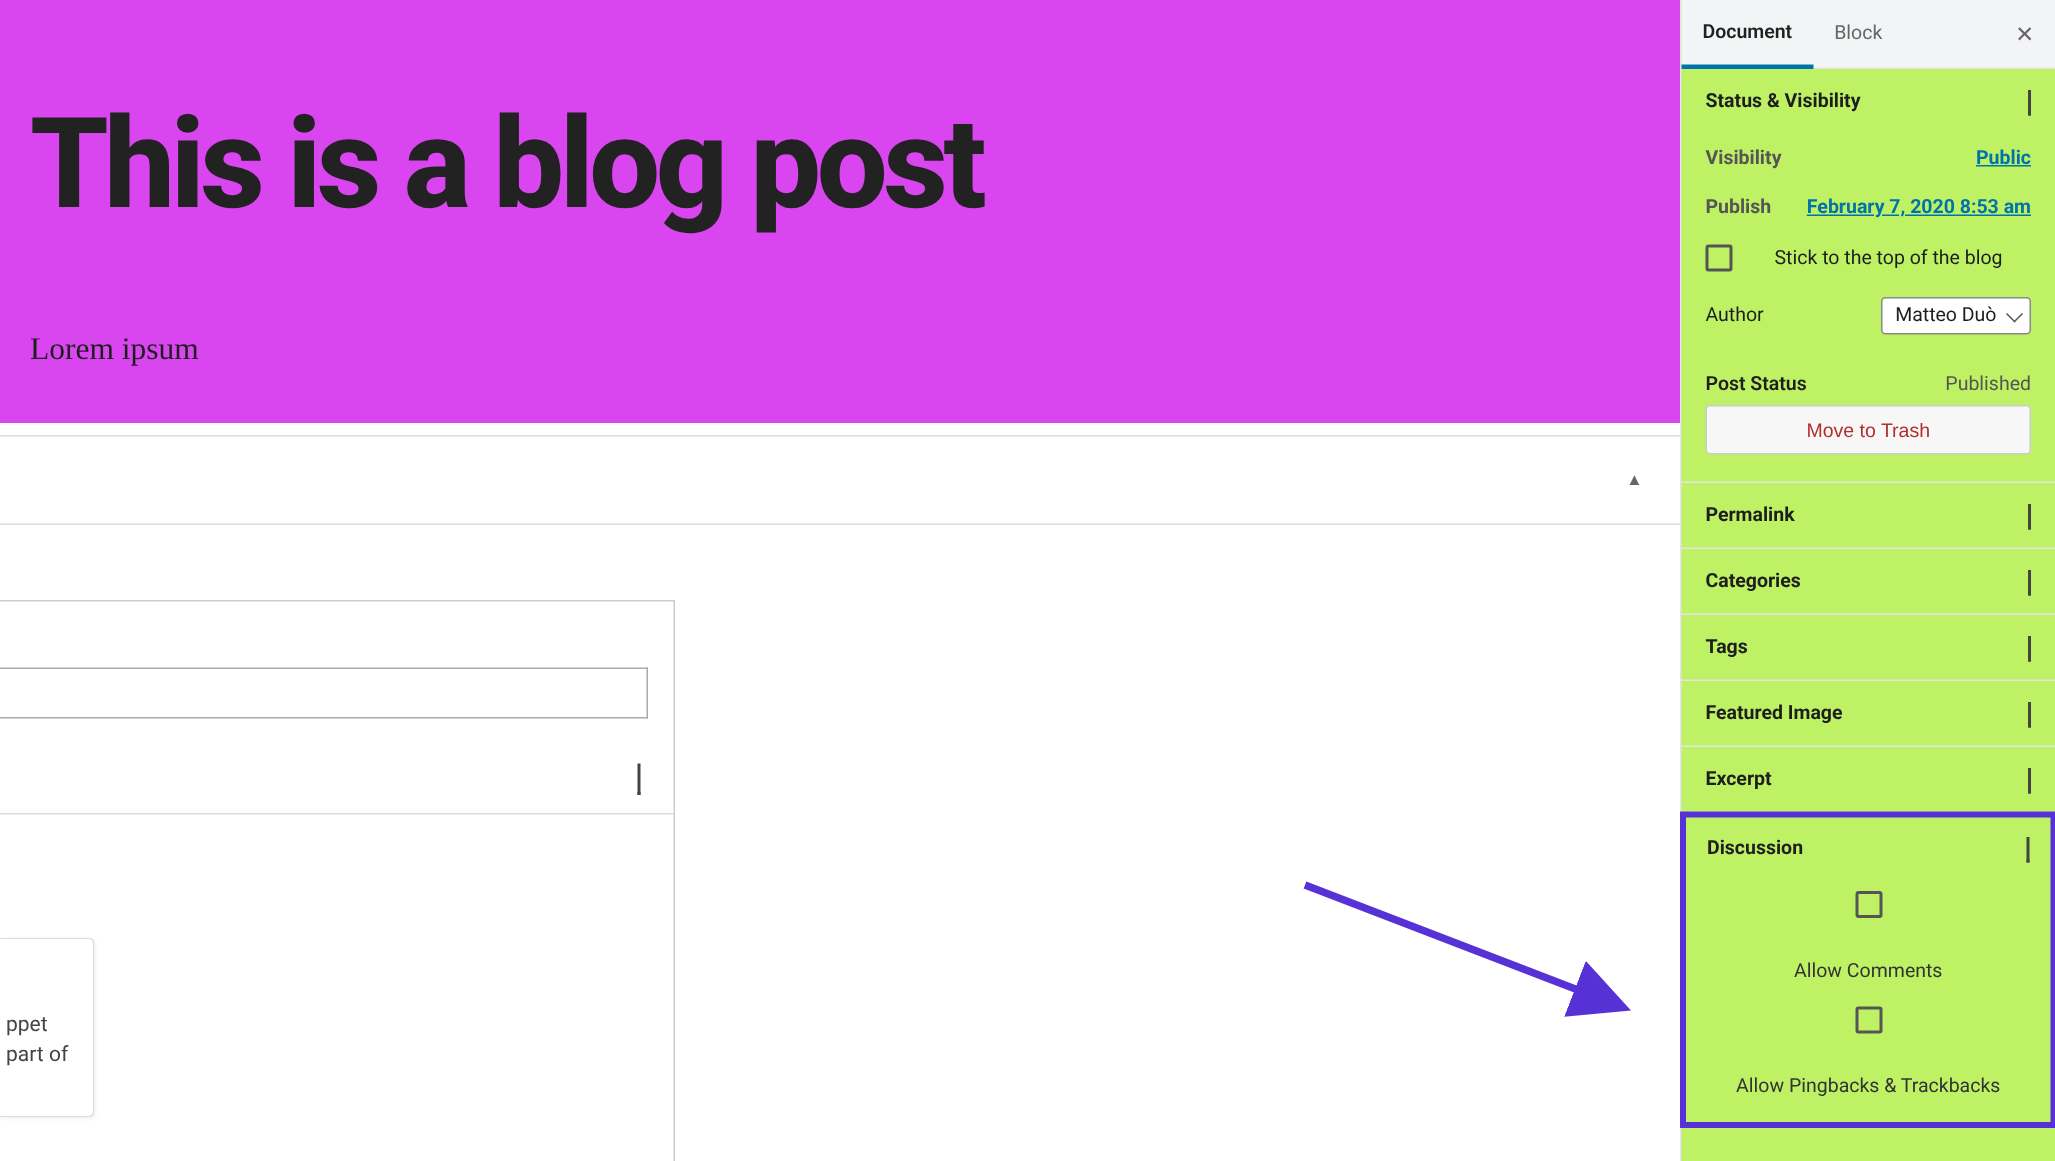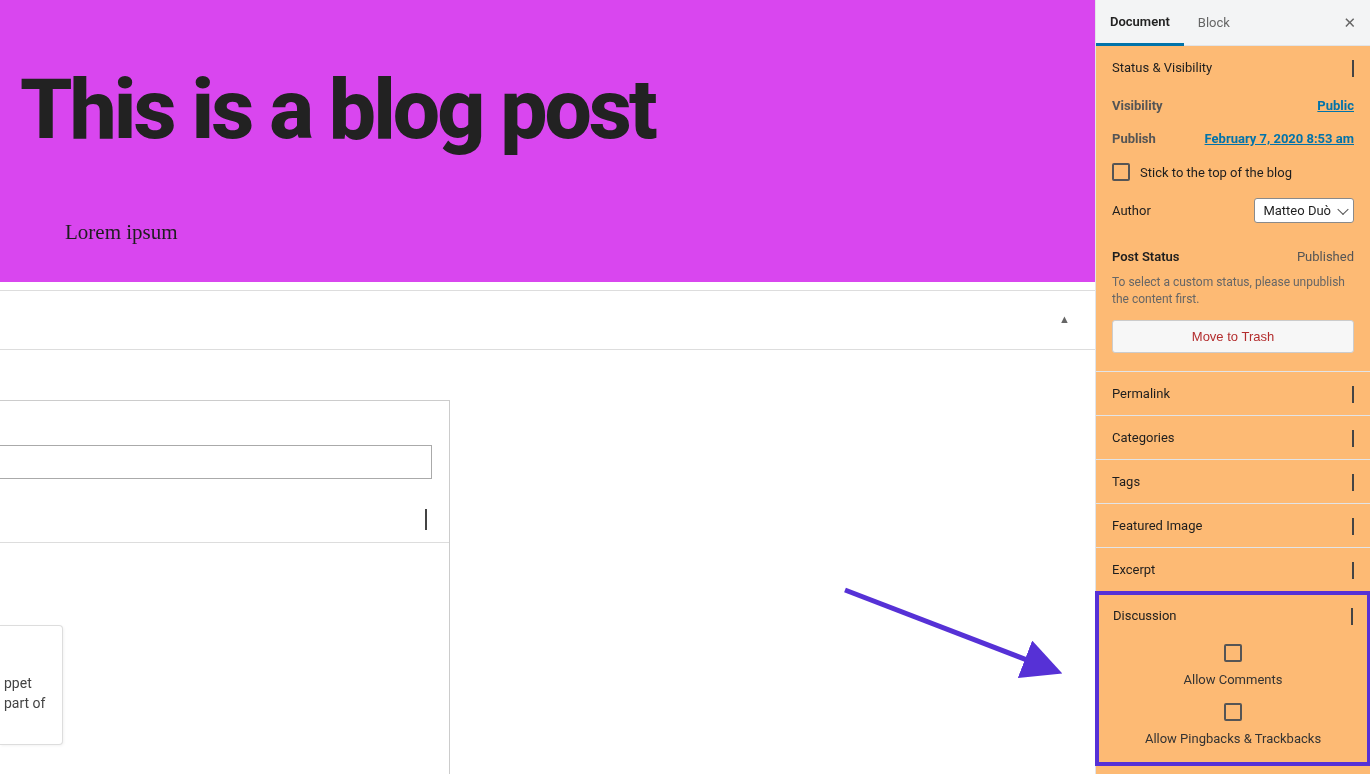--- a/index.html
+++ b/index.html
@@ -1,45 +1,45 @@
 <!DOCTYPE html>
 <html><head>
 <meta charset="utf-8">
 <style>
   * { box-sizing: border-box; margin: 0; padding: 0; }
   html, body { width: 1370px; height: 774px; font-family: -apple-system, BlinkMacSystemFont, "Segoe UI", Roboto, sans-serif; color: #1e1e1e; }
   .app { display: flex; width: 100%; height: 100%; }
   .main { flex: 1; display: flex; flex-direction: column; overflow: hidden; background: #fff; }
   .hero { background: #d946ef; padding: 70px 0 0 20px; height: 282px; }
   .hero h1 { font-size: 84px; font-weight: 800; letter-spacing: -3px; color: #222; line-height: 0.95; }
-  .hero .body-text { margin-top: 70px; margin-left: 45px; font-family: Georgia, "Times New Roman", serif; font-size: 21px; font-weight: 400; }
+  .hero .body-text { margin-top: 70px; font-family: Georgia, "Times New Roman", serif; font-size: 21px; font-weight: 400; }
   .below-hero { background: #fff; flex: 1; position: relative; padding-top: 8px;}
   .strip { width: 100%; height: 60px; border-top: 1px solid #ddd; border-bottom: 1px solid #ddd; position: relative; }
   .strip .tri { position: absolute; right: 25px; top: 22px; font-size: 11px; color: #666; cursor: pointer; }
   .half-panel { position: absolute; top: 118px; left: 0; width: 450px; border: 1px solid #ccc; border-left: none; height: 380px; background: #fff; }
   .half-panel .inner-box { margin: 44px 17px 12px 0; height: 34px; border: 1px solid #aaa; border-left:none; }
   .half-panel .inner-row { height: 52px; border-bottom: 1px solid #ddd; position: relative; }
   .half-panel .chev { position: absolute; right: 22px; top: 18px; }
   .snippet-box { position: absolute; left: 0; top: 343px; width: 63px; height: 120px; border: 1px solid #ddd; border-left: none; border-radius: 0 4px 4px 0; box-shadow: 1px 1px 3px rgba(0,0,0,0.05); background: #fff; padding: 48px 6px 6px 4px; font-size: 14px; line-height: 1.4; color: #444; overflow: hidden; }
   .arrow-layer { position: absolute; pointer-events: none; right: 0; top: 300px; width: 260px; height: 120px; }
   .arrow-layer svg { width: 100%; height: 100%; }
 
-  .sidebar { width: 275px; border-left: 1px solid #e2e4e7; display: flex; flex-direction: column; font-size: 13px; background: #fdba74;}
+  .sidebar { width: 250px; border-left: 1px solid #e2e4e7; display: flex; flex-direction: column; font-size: 13px; background: #bef264;}
   .tabs { display: flex; align-items: center; height: 46px; background: #f3f4f5; border-bottom: 1px solid #e2e4e7; }
   .tab { padding: 0 14px; height: 100%; display: flex; align-items: center; color: #666; cursor: pointer; }
   .tab.active { color: #222; font-weight: 600; border-bottom: 3px solid #0073aa; margin-bottom:-1px;}
   .tabs .close { margin-left: auto; margin-right: 14px; color: #666; cursor: pointer; font-size: 15px; }
 
   .panel { border-bottom: 1px solid #e2e4e7; }
-  .panel-header { display: flex; align-items: center; justify-content: space-between; padding: 14px 16px; cursor: pointer; font-weight: 400; color: #1e1e1e; }
+  .panel-header { display: flex; align-items: center; justify-content: space-between; padding: 14px 16px; cursor: pointer; font-weight: 700; color: #1e1e1e; }
   .panel-body { padding: 0 16px 14px 16px; }
   .row { display: flex; align-items: center; justify-content: space-between; padding: 9px 0; font-size: 13px; color: #444; font-weight: bold; }
   .row .label { color: #555; }
   .row a { color: #0073aa; text-decoration: underline; }
-  .check-row { display: flex; align-items: center; gap: 10px; padding: 8px 0; text-align: center; }
+  .check-row { display: flex; align-items: center; gap: 28px; padding: 8px 0; text-align: center; }
   .checkbox { width: 18px; height: 18px; border: 2px solid #555; border-radius: 2px; flex-shrink: 0; }
   .author-row { display: flex; justify-content: space-between; align-items: center; padding: 9px 0 16px 0;}
   .author-select { border: 1px solid #8a8a8a; border-radius: 3px; padding: 4px 22px 4px 8px; font-size: 13px; position: relative; background:#fff; }
   .author-select::after { content: ""; position: absolute; right: 6px; top: 50%; width: 7px; height: 7px; border-right: 1.5px solid #555; border-bottom: 1.5px solid #555; transform: translateY(-70%) rotate(45deg); }
   .status-row { display: flex; justify-content: space-between; padding: 10px 0 6px 0; font-weight:600;}
   .status-row .val { font-weight: 400; color: #555; }
   .help-text { font-size: 12px; color: #666; line-height: 1.4; padding: 4px 0 12px 0; }
   .trash-btn { width: 100%; border: 1px solid #ccc; background: #f7f7f7; color: #b32d2e; padding: 8px 16px; border-radius: 3px; cursor: pointer; font-size: 13px; margin-bottom: 4px;}
 
   .chev-icon { width: 12px; height: 12px; border-right: 2px solid #444; border-bottom: 2px solid #444; transform: rotate(45deg); margin-top:-4px; }
@@ -113,21 +113,20 @@
           <span>Stick to the top of the blog</span>
         </div>
         <div class="author-row">
           <span class="label">Author</span>
           <span class="author-select"><span>Matteo Duò</span></span>
         </div>
         <div class="status-row">
           <span>Post Status</span>
           <span class="val">Published</span>
         </div>
-        <div class="help-text">To select a custom status, please unpublish the content first.</div>
         <button class="trash-btn">Move to Trash</button>
       </div>
     </div>
 
     <div class="panel">
       <div class="panel-header">
         <span>Permalink</span>
         <span><span class="chev-icon"></span></span>
       </div>
     </div>

